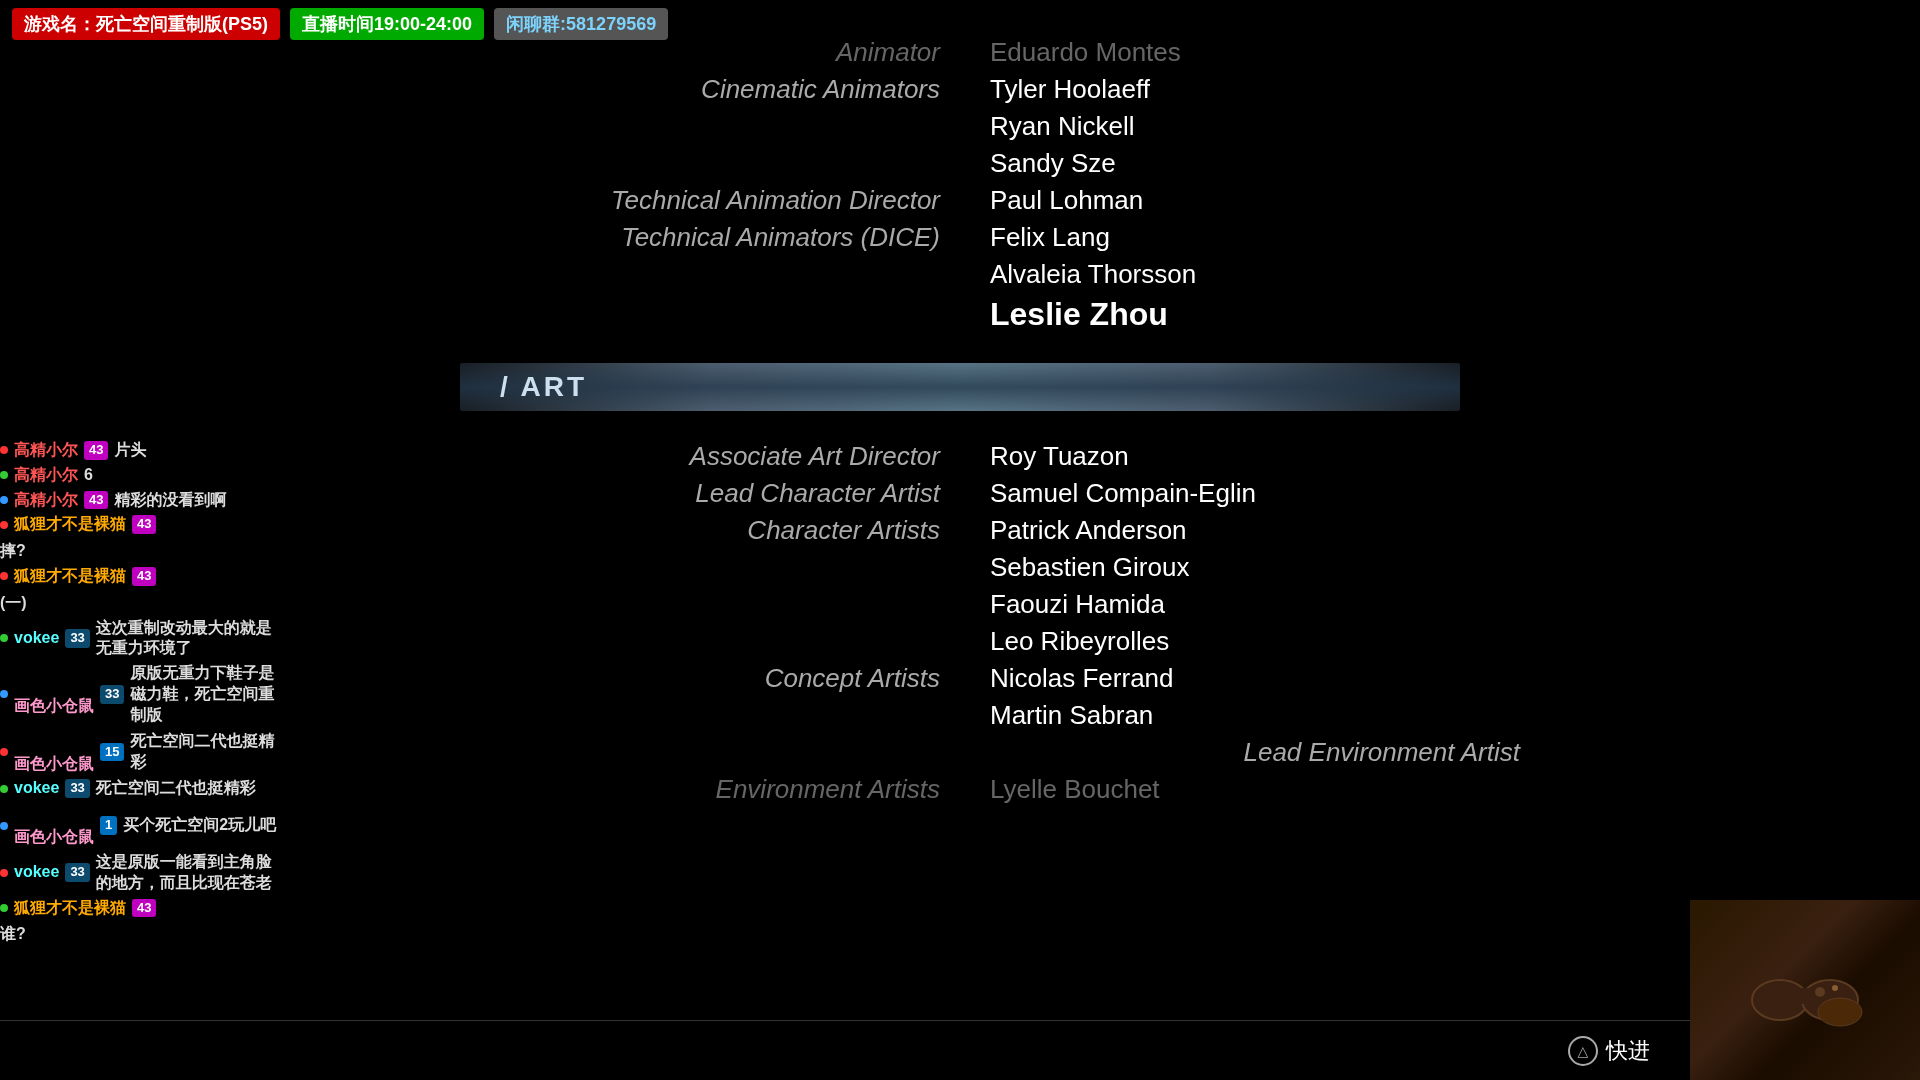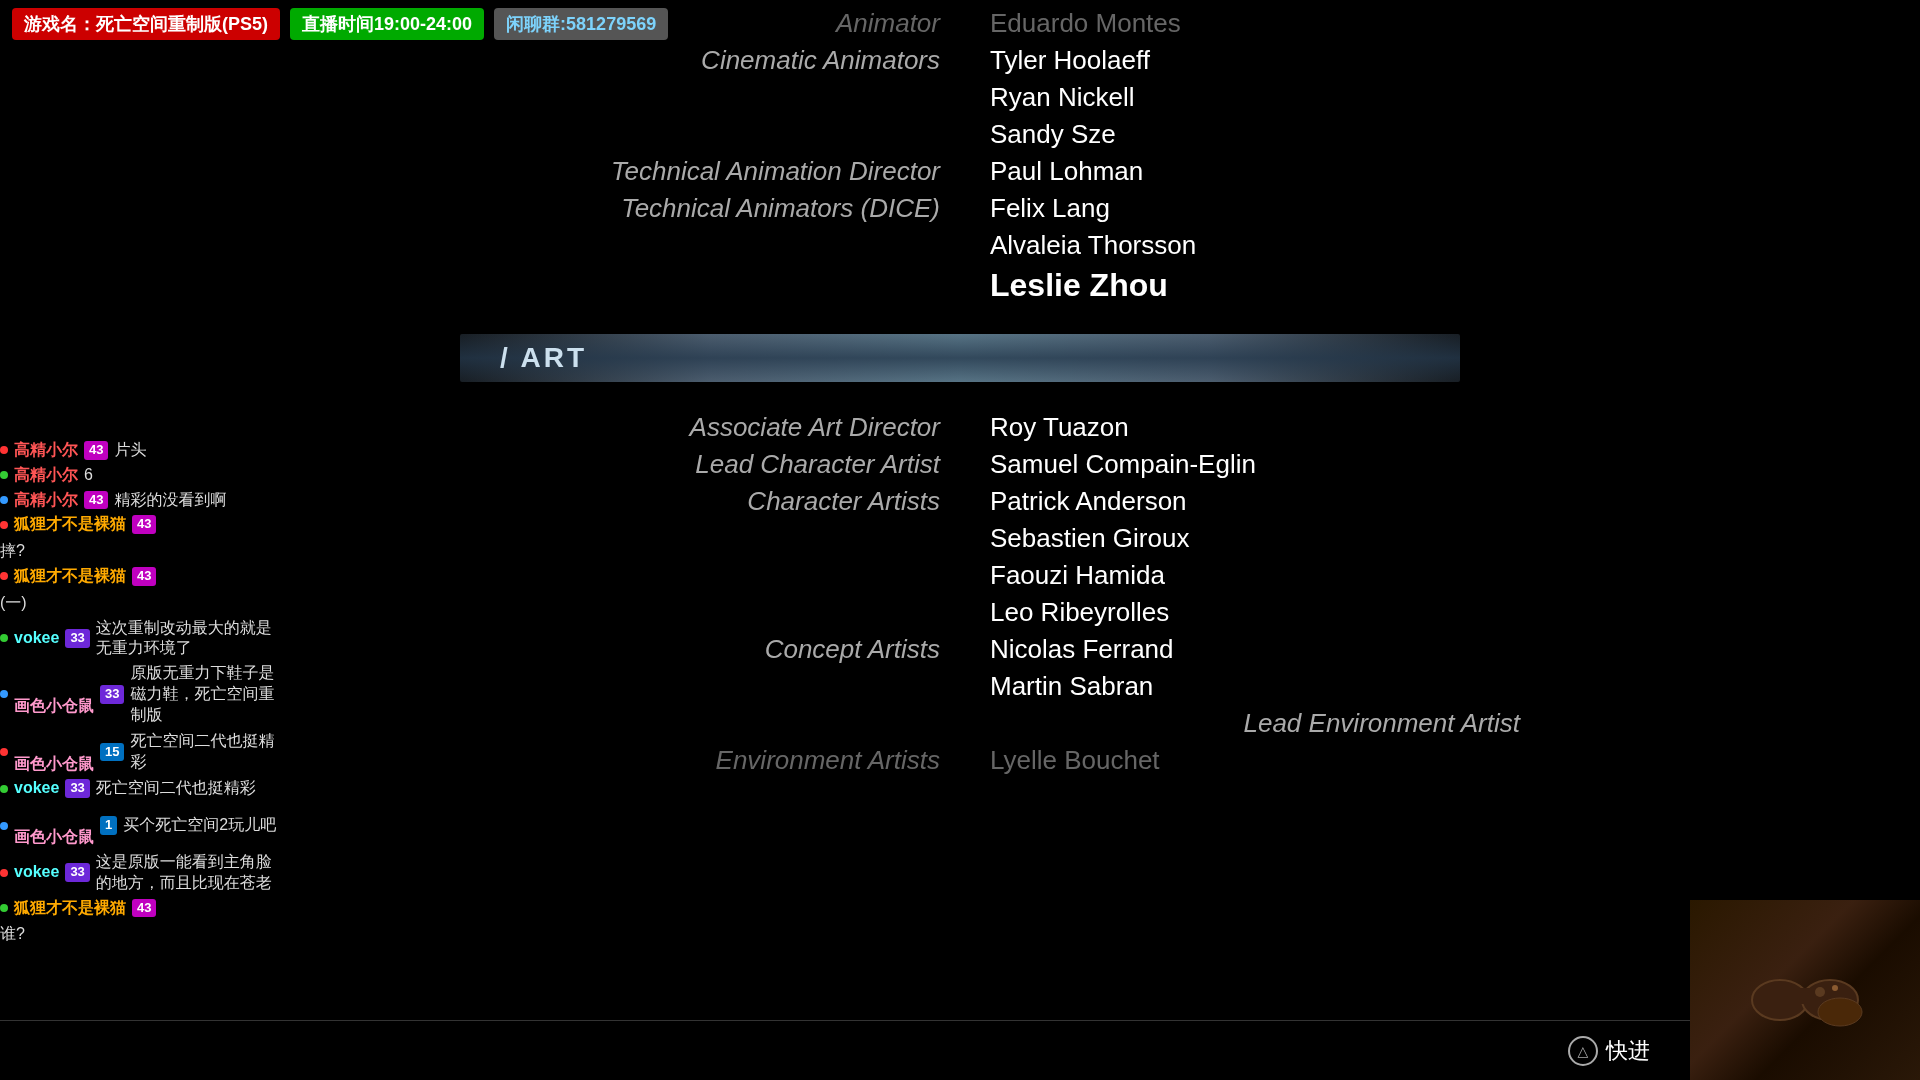--- a/index.html
+++ b/index.html
@@ -41,21 +41,21 @@
     
     .credits-container {
       position: absolute;
       top: 0;
       left: 0;
       right: 0;
       bottom: 0;
       display: flex;
       flex-direction: column;
       align-items: center;
-      padding-top: 8px;
+      padding-top: 37px;
     }
 
     .credits-content {
       width: 1200px;
       margin: 0 auto;
     }
 
     .credit-row {
       display: flex;
       justify-content: flex-end;
@@ -147,26 +147,26 @@
     }
 
     .chat-badge {
       display: inline-block;
       padding: 1px 5px;
       border-radius: 3px;
       font-size: 13px;
       font-weight: bold;
     }
 
-    .badge-num-33 { background: #6d28d9; }
+    .badge-num-33 { background: #0c4a6e; }
     .badge-num-43 { background: #c000c0; }
     .badge-num-15 { background: #0070c0; }
     .badge-num-1 { background: #0070c0; }
 
-    .chat-text { color: #ddd; flex: 1; min-width: 120px; }
+    .chat-text { color: #ddd; flex: 1; min-width: 120px; font-weight: bold; }
 
     .user-red { color: #ff5555; }
     .user-orange { color: #ffaa00; }
     .user-cyan { color: #55ffff; }
     .user-pink { color: #ff99cc; margin-top: 24px; }
 
     
     .video-thumbnail {
       position: absolute;
       bottom: 0;

